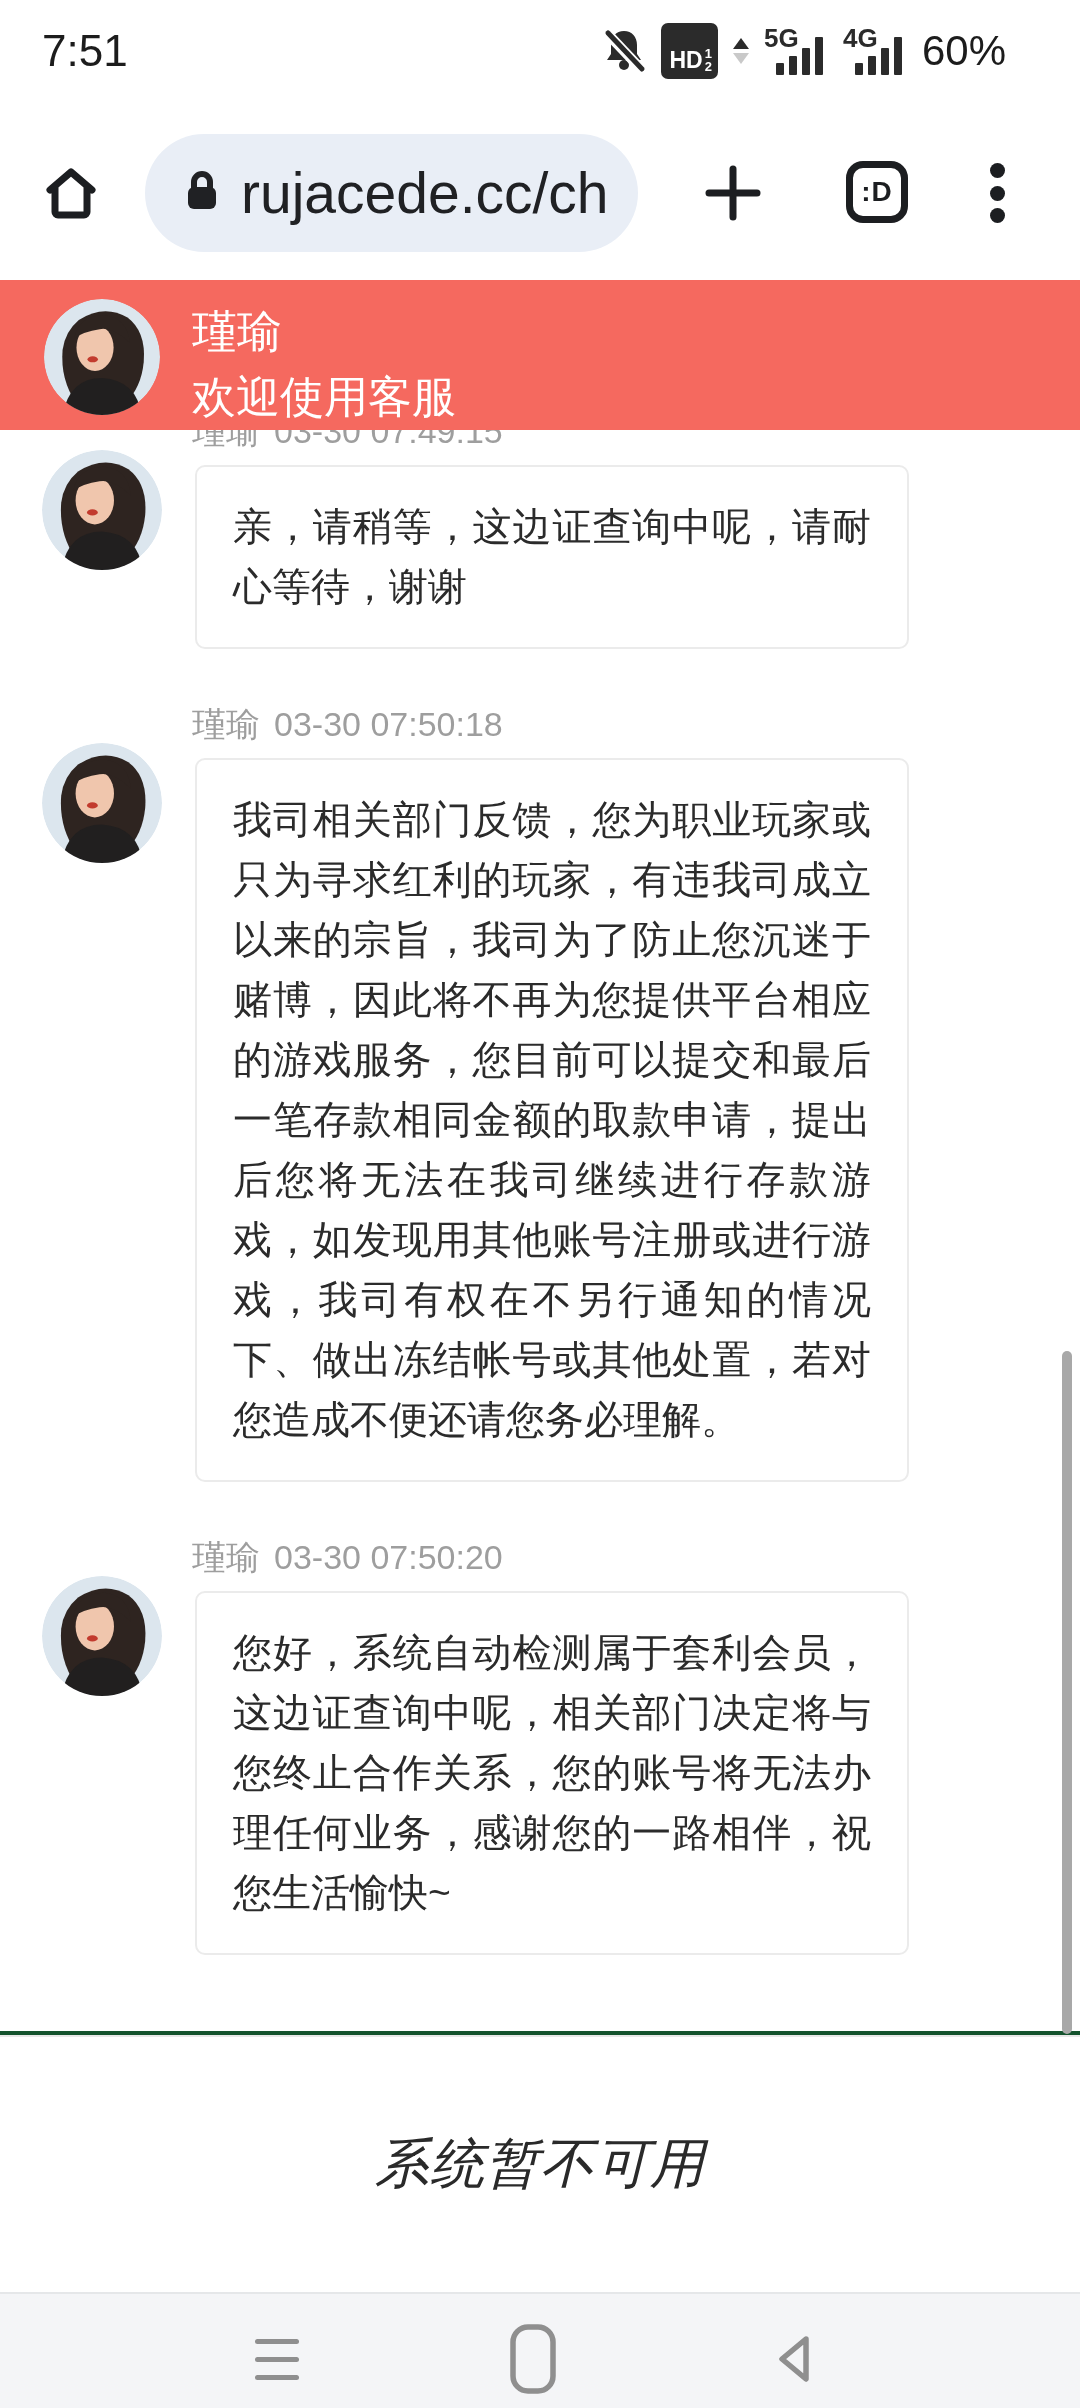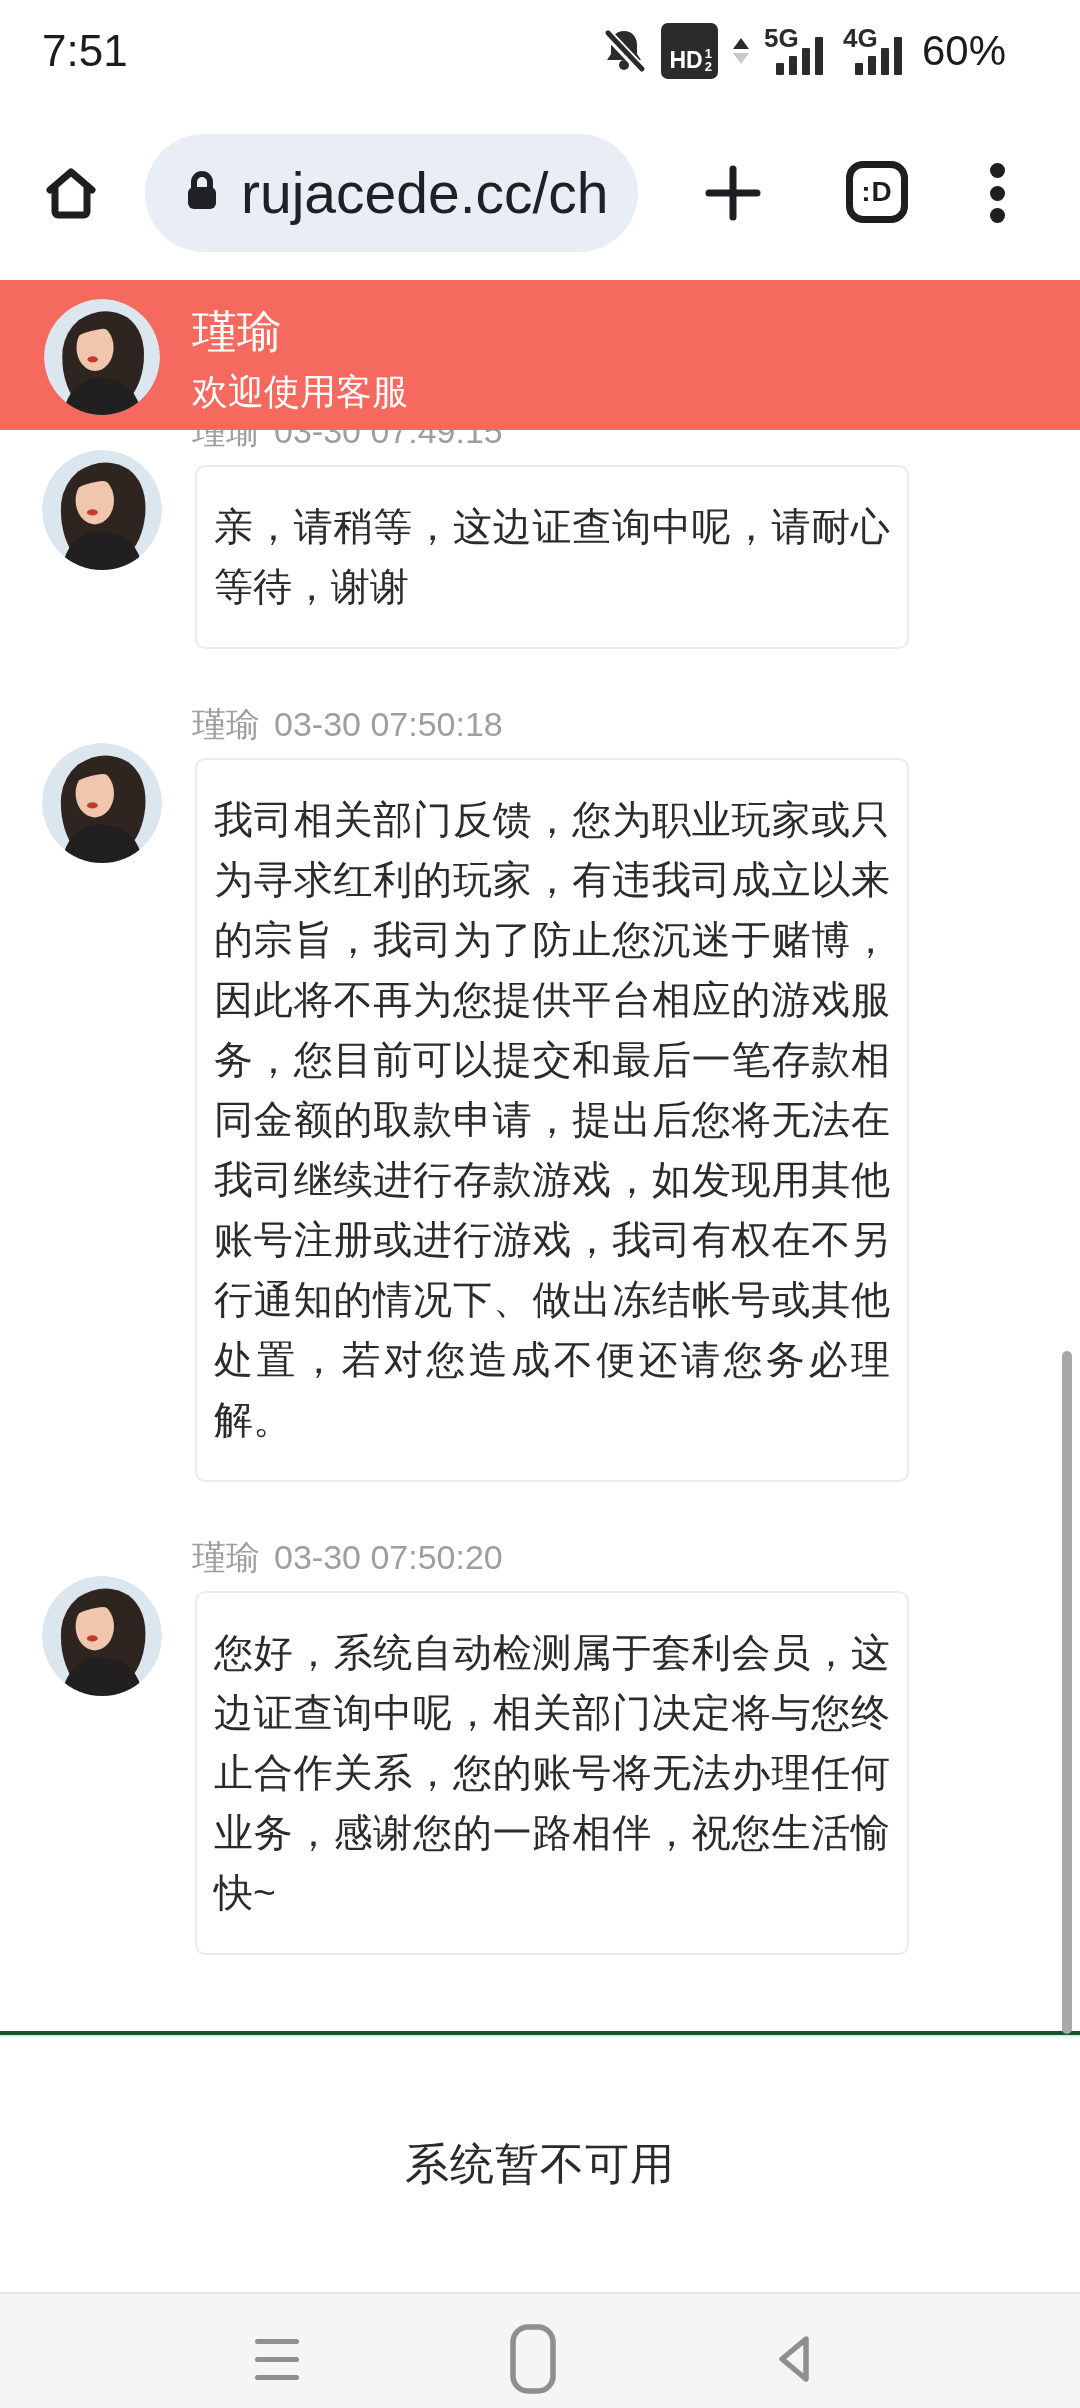--- a/index.html
+++ b/index.html
@@ -41,39 +41,39 @@
           border-radius:17px;display:flex;align-items:center;justify-content:center;box-sizing:border-box;}
   .tabbox span{font-size:28px;font-weight:800;color:#1c1e21;letter-spacing:1px;}
   .kebab{position:absolute;left:989px;top:77px;width:16px;height:60px;display:flex;flex-direction:column;
          justify-content:space-between;align-items:center;}
   .kebab i{width:15px;height:15px;border-radius:50%;background:#1c1e21;}
 
   
   .appheader{position:absolute;left:0;top:264px;width:1080px;height:154px;background:#f5695f;}
   .appheader .av{position:absolute;left:44px;top:19px;width:116px;height:116px;border-radius:50%;overflow:hidden;}
   .ah-name{position:absolute;left:192px;top:22px;font-size:45px;color:#fff;}
-  .ah-sub{position:absolute;left:192px;top:88px;font-size:36px;color:#fff;}
+  .ah-sub{position:absolute;left:192px;top:88px;font-size:44px;color:#fff;}
 
   
   .chat{position:absolute;left:0;top:414px;width:1080px;height:1601px;overflow:hidden;background:#fff;}
   .chat-inner{padding:0 171px 0 42px;margin-top:-16px;}
   .group{margin-bottom:58px;}
   .meta{margin-left:150px;font-size:34px;color:#9e9e9e;line-height:34px;}
   .meta .mtime{margin-left:14px;}
   .grow{display:flex;align-items:flex-start;margin-top:2px;}
   .c-av{flex:0 0 auto;width:120px;height:120px;border-radius:50%;overflow:hidden;}
   .bubble{flex:1 1 auto;margin-left:33px;margin-top:15px;border:2px solid #ebebeb;border-radius:10px;
-          background:#fff;padding:30px 17px;font-size:39px;line-height:60px;color:#2b2b2b;
+          background:#fff;padding:30px 36px;font-size:39px;line-height:60px;color:#2b2b2b;
           text-align:justify;box-sizing:border-box;}
   .scrollbar{position:absolute;right:8px;top:1335px;width:10px;height:683px;background:#a8a8a8;border-radius:6px;}
 
   
   .footer{position:absolute;left:0;top:2019px;width:1080px;height:257px;background:#fff;
           border-top:2px solid #e8e8e8;display:flex;align-items:center;justify-content:center;box-sizing:border-box;}
-  .footer-text{font-size:44px;color:#2a2a2a;letter-spacing:1px;}
+  .footer-text{font-size:54px;color:#2a2a2a;letter-spacing:1px;font-style:italic;}
 
   
   .navbar{position:absolute;left:0;top:2276px;width:1080px;height:132px;background:#f4f5f7;
           border-top:2px solid #e5e7e9;box-sizing:border-box;}
   .nav-ic{position:absolute;top:0;height:130px;display:flex;align-items:center;justify-content:center;width:60px;}
   .menu-lines{display:flex;flex-direction:column;gap:13px;}
   .menu-lines i{width:44px;height:5px;background:#8f8f8f;border-radius:3px;}
 </style>
 </head>
 <body>

